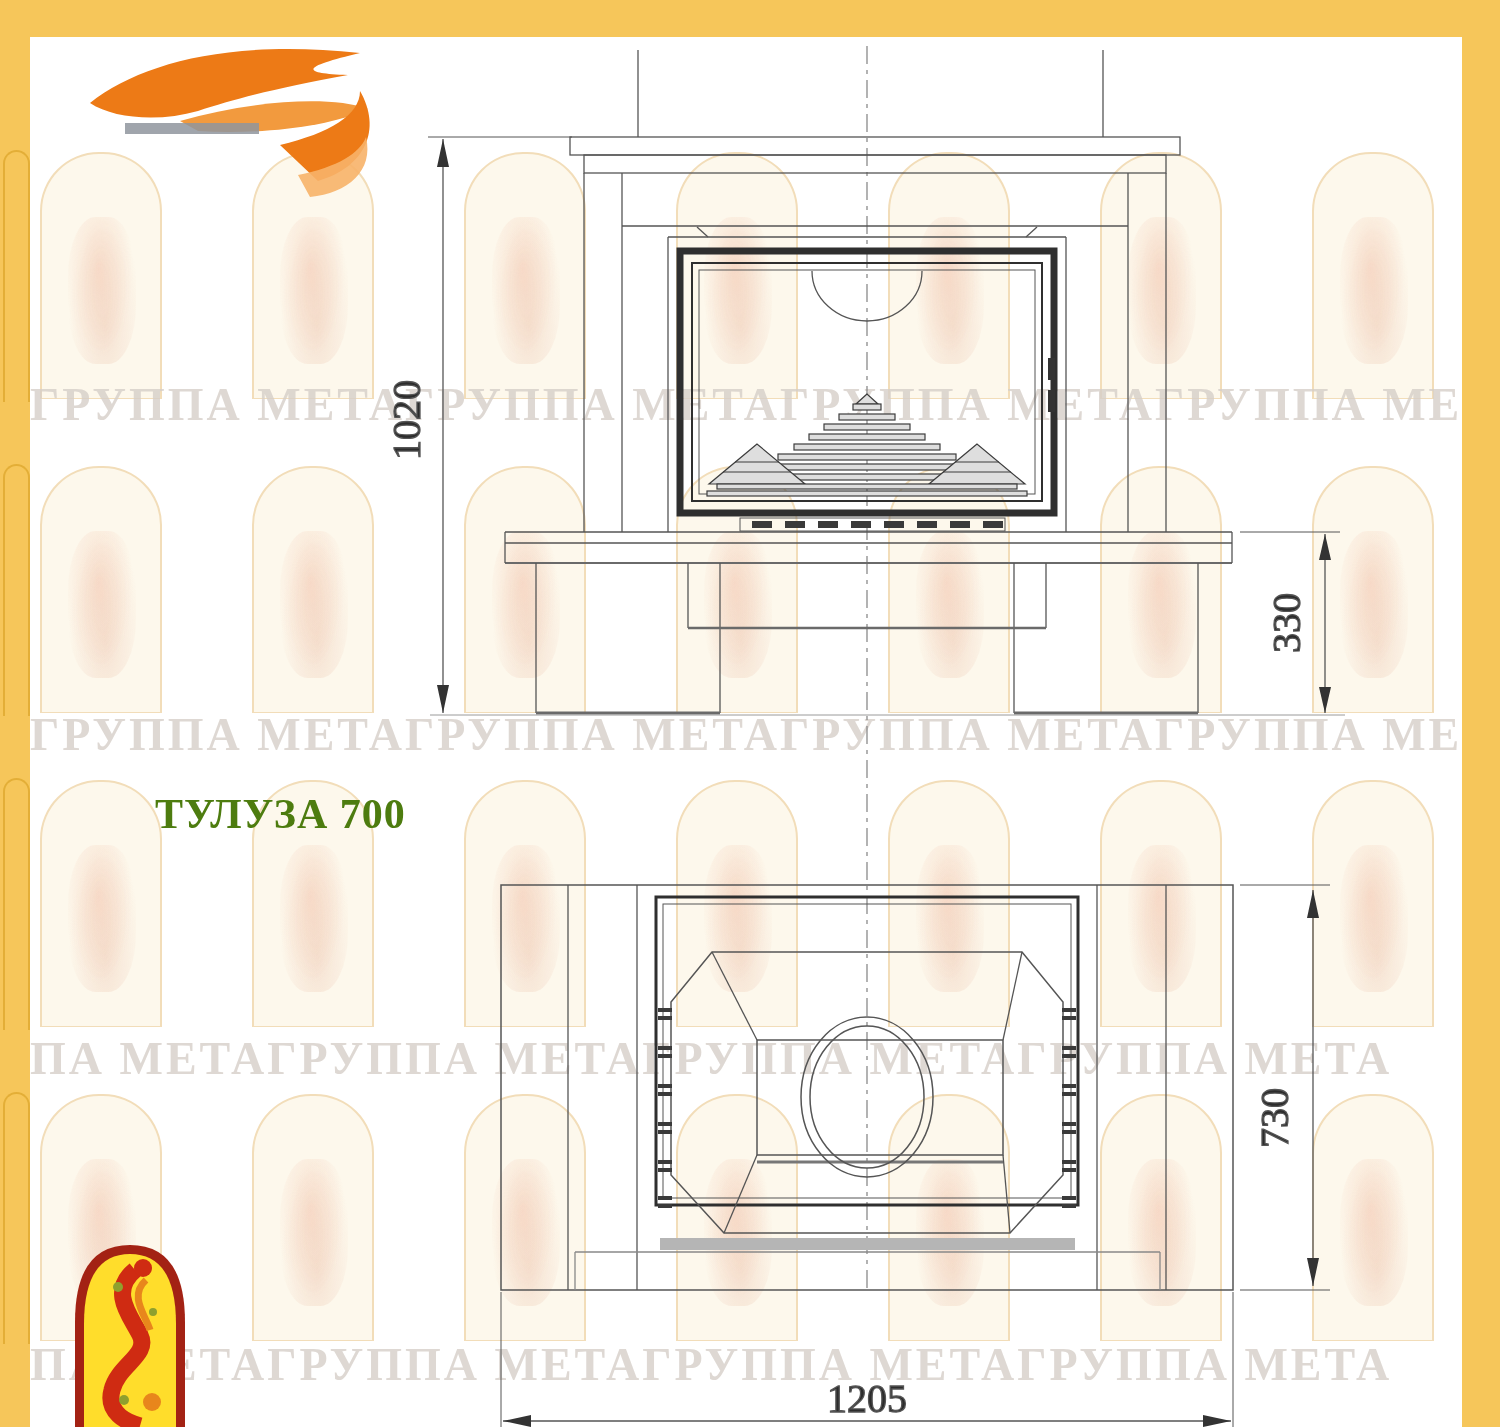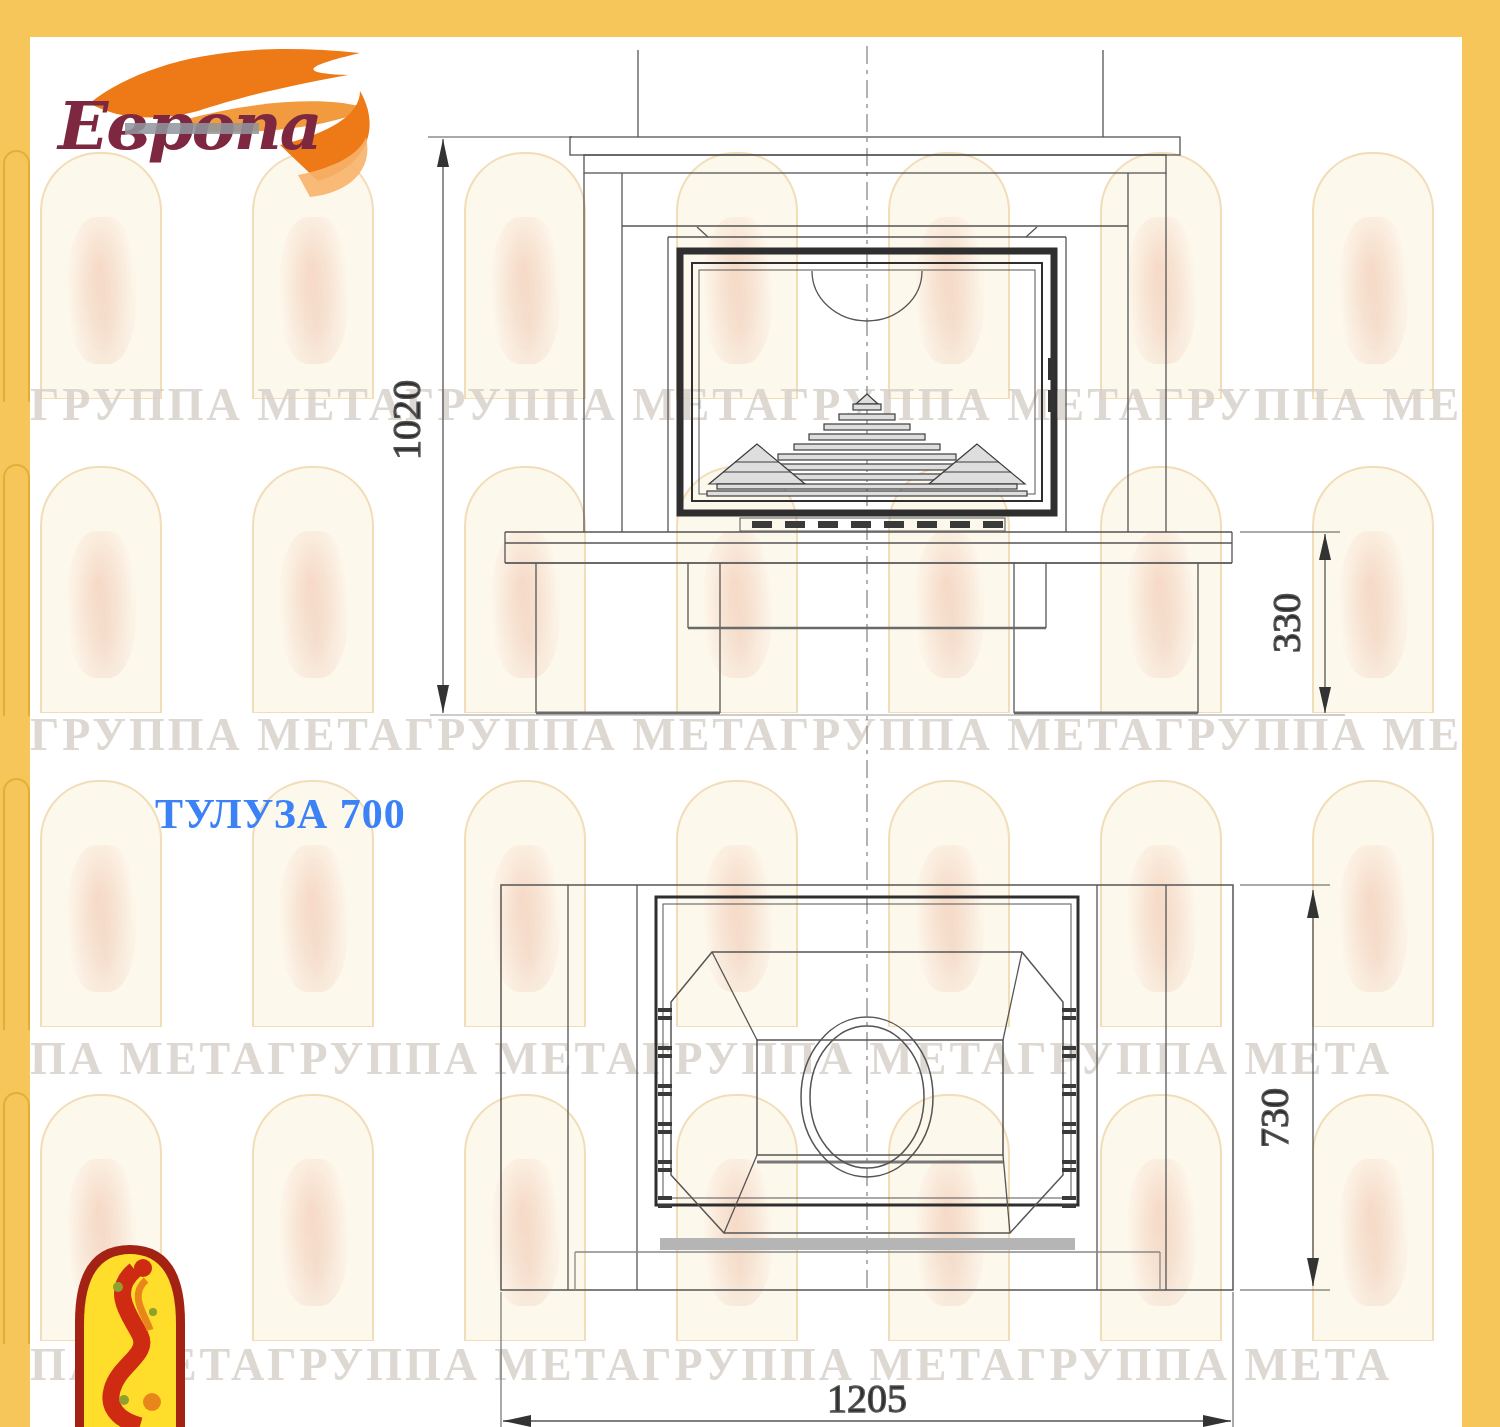--- a/index.html
+++ b/index.html
@@ -33,21 +33,21 @@
   .logo{position:absolute;left:30px;top:25px;width:360px;height:200px;z-index:3;}
   .logo-text{position:absolute;left:28px;top:62px;
     font-family:"DejaVu Serif",serif;font-style:italic;font-weight:bold;
     font-size:66px;color:#7d2840;letter-spacing:-2px;}
   .logo-band{position:absolute;left:95px;top:98px;width:134px;height:11px;
     background:#8f959e;opacity:.85;}
   
   .drawing{position:absolute;left:0;top:0;width:1500px;height:1427px;z-index:3;pointer-events:none;}
   .title{position:absolute;left:155px;top:790px;z-index:4;
     font-family:"Liberation Serif",serif;font-weight:bold;font-size:42px;
-    letter-spacing:1px;color:#3b82f6;}
+    letter-spacing:1px;color:#4d7c0f;}
   
   .emblem{position:absolute;left:0;top:0;z-index:4;}
   svg text.dim{font-family:"Liberation Serif",serif;font-size:40px;fill:#2c2c2c;}
 </style>
 </head>
 <body>
 
 <div class="wm-layer">
   <div id="arch-grid">
       <div class="wm-arch" style="left: 10px; top: 115px;"></div>
@@ -94,21 +94,20 @@
 <div class="strip-arch" style="top:1092px"></div>
 
 <div class="logo">
   <svg width="360" height="200" viewBox="0 0 360 200">
     <path d="M60,78 C110,38 200,14 330,28 C280,40 262,48 318,50
              C250,62 205,74 168,86 C130,97 84,94 60,78 Z" fill="#ED7A16"></path>
     <path d="M150,96 C220,76 300,70 338,84 C300,102 228,110 168,106 Z" fill="#F29A3E"></path>
     <path d="M250,120 C300,108 330,90 330,66 C352,104 336,142 288,156 Z" fill="#ED7A16"></path>
     <path d="M268,150 C308,142 330,128 336,112 C344,146 318,168 280,172 Z" fill="#F7B269" opacity=".9"></path>
   </svg>
-  <div class="logo-text">Европа</div>
   <div class="logo-band"></div>
 </div>
 
 <div class="title">ТУЛУЗА 700</div>
 
 <svg class="drawing" viewBox="0 0 1500 1427">
   <g stroke="#555" fill="none" stroke-width="1.3">
 
     <path d="M867,46 V1290" stroke="#8a8a8a" stroke-dasharray="18 6 4 6"></path>
 

